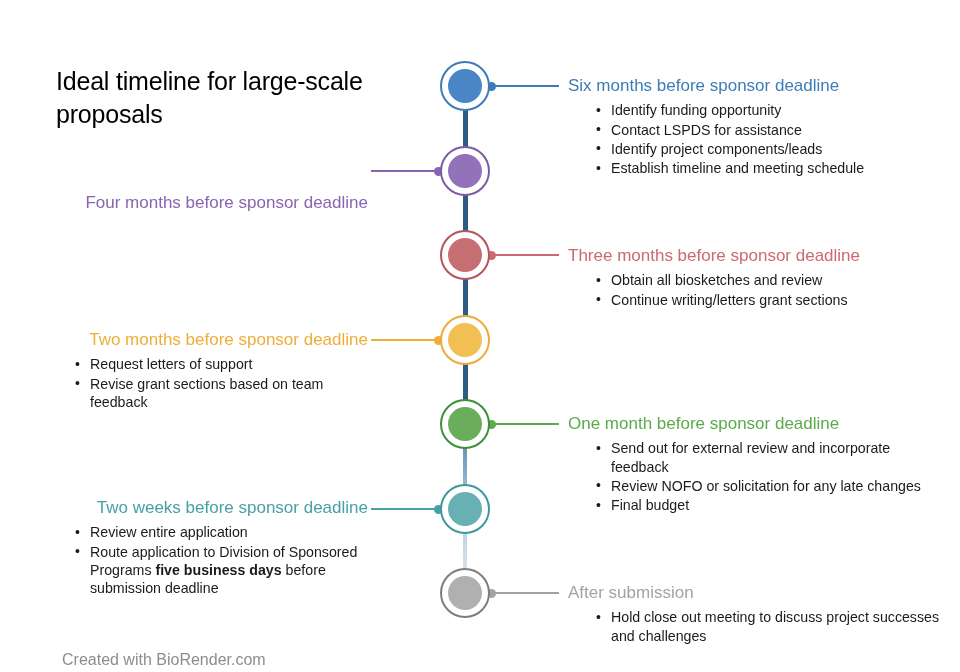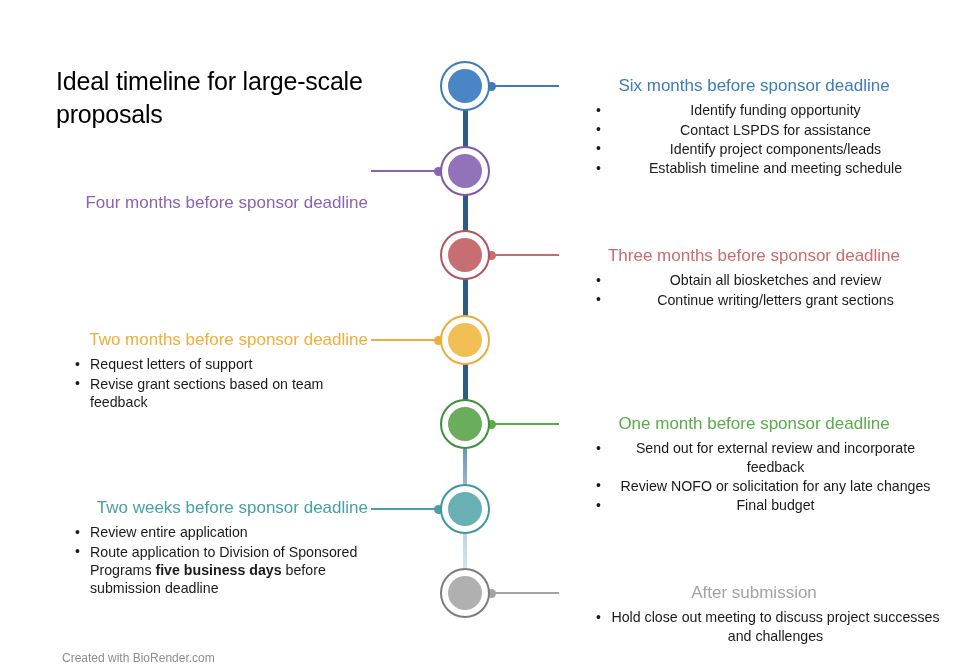--- a/index.html
+++ b/index.html
@@ -103,21 +103,21 @@
   .connector.right .cdot { left: -2px; }
   .connector.left  .cdot { right: -2px; }
 
   
   .block {
     position: absolute;
   }
   .block.right {
     left: 568px;
     width: 372px;
-    text-align: center;
+    text-align: left;
   }
   .block.left {
     left: 20px;
     width: 352px;
     text-align: left;
   }
   .block-head {
     font-size: 17px;
     line-height: 1.25;
     font-weight: 400;
@@ -152,21 +152,21 @@
     font-size: 14px;
     color: #1b1b1b;
   }
   ul.items li b { font-weight: 700; }
 
   
   #footer {
     position: absolute;
     left: 62px;
     top: 651px;
-    font-size: 12px;
+    font-size: 16px;
     color: #8d8d8d;
   }
 </style>
 </head>
 <body>
 
 <div id="canvas">
 
   <h1 id="title">Ideal timeline for large-scale proposals</h1>
 

